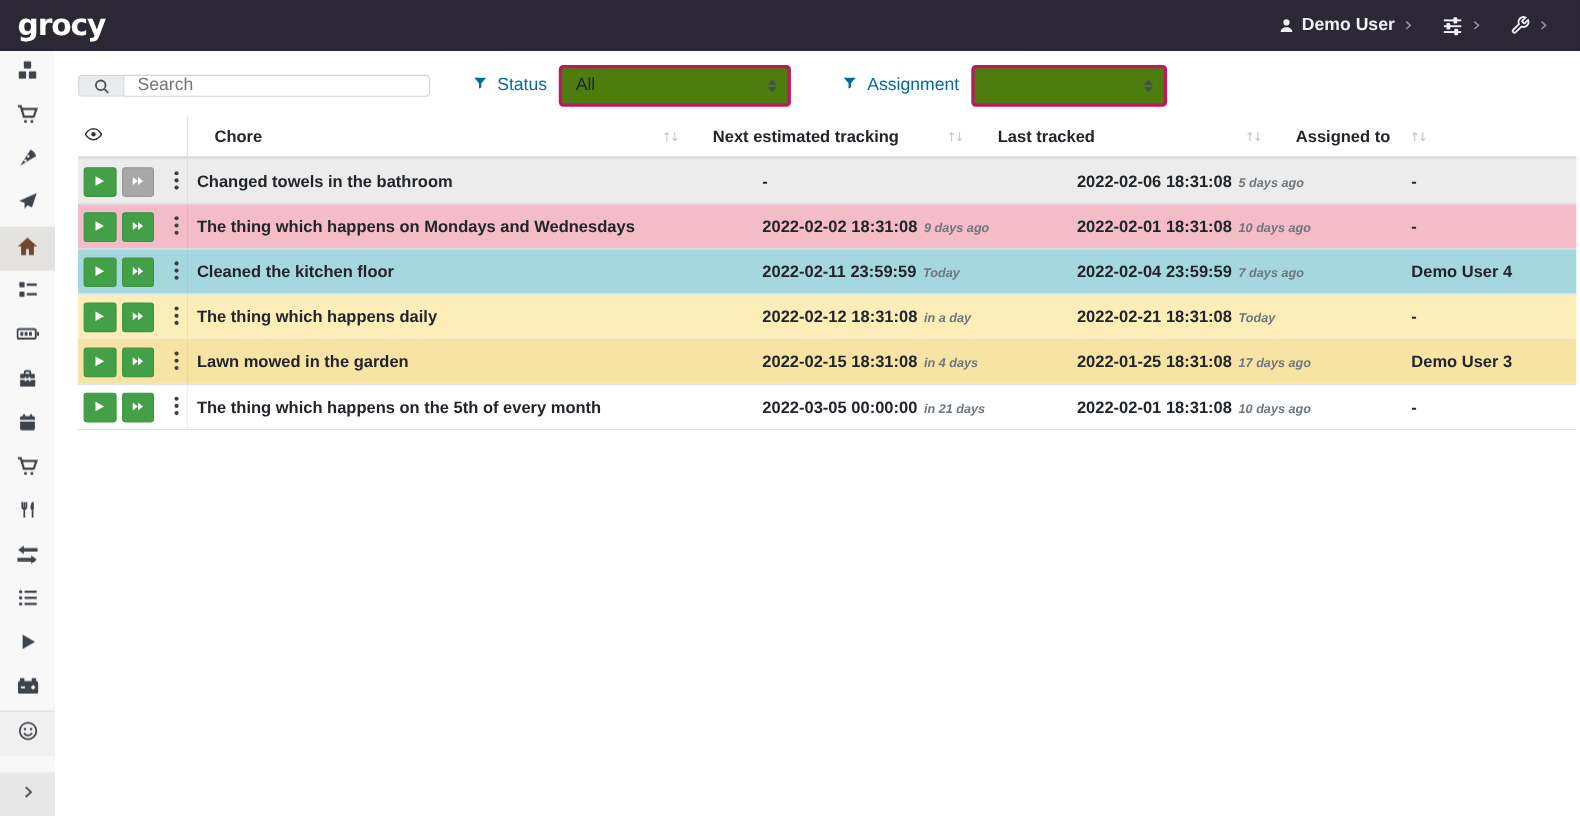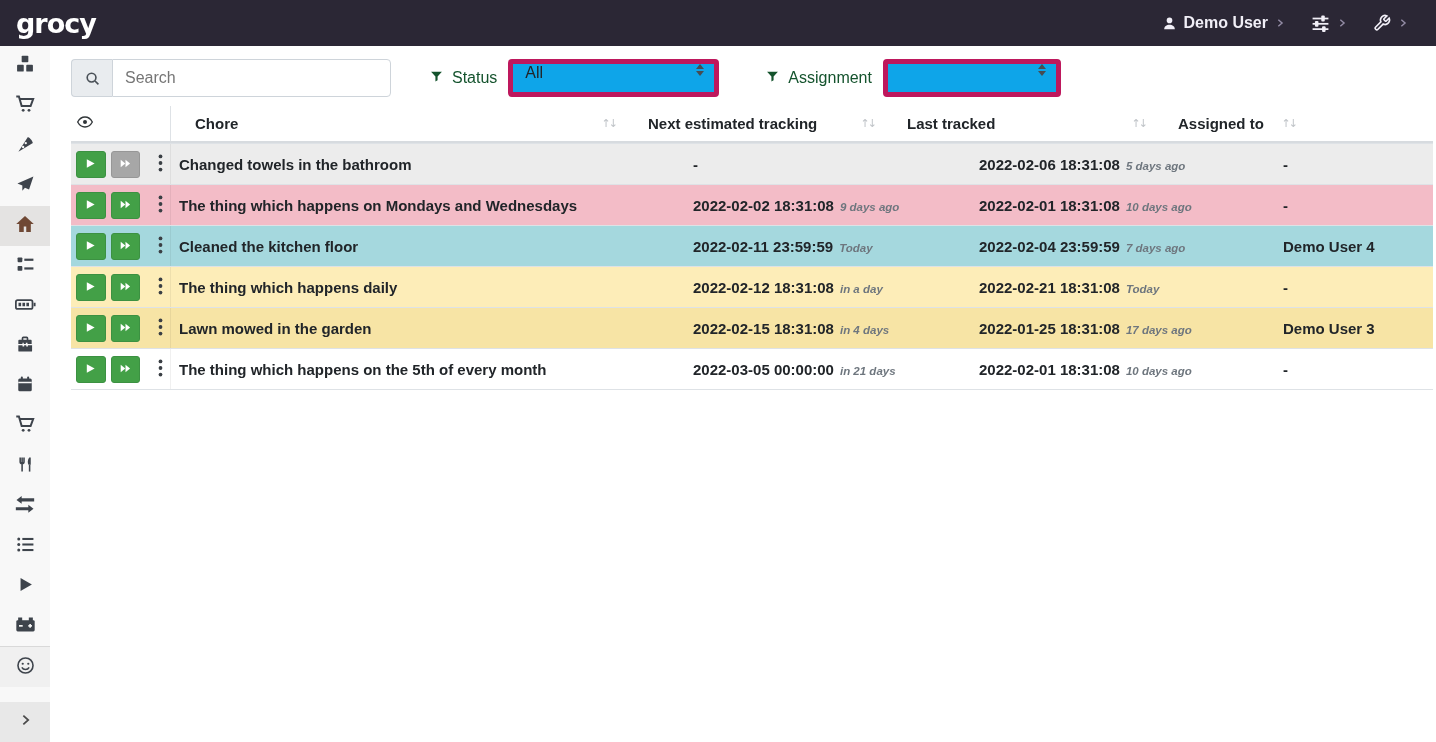--- a/index.html
+++ b/index.html
@@ -44,35 +44,35 @@
   .banner.overdue   { border-color:#a52834; background:#f5d5d9; color:#77202b; }
   .banner.due-today { border-color:#3f51b5; background:#dde1f4; color:#2b3a96; }
   .banner.due-soon  { border-color:#dcb83e; background:#fcf0cf; color:#7a5f14; }
   .banner.assigned  { border-color:#6f7378; background:#e4e4e6; color:#6c757d; }
   .btn-clear-filter { margin-left:auto; align-self:center; background:#fff;
     border:1px solid #3a8ad8; color:#3a8ad8; border-radius:4px; padding:4px 11px;
     font-size:15px; cursor:pointer; font-family:"Liberation Sans",sans-serif; }
 
   
   .filters { display:flex; align-items:center; margin-top:14px; }
-  .search-group { display:flex; width:320px; height:38px;border-radius:17px; }
+  .search-group { display:flex; width:320px; height:20px;border-radius:17px; }
   .search-prefix { width:41px; background:#e9ecef; border:1px solid #ced4da; border-right:0;
     border-radius:4px 0 0 4px; display:flex; align-items:center; justify-content:center;
     color:#495057; }
   .search-input { flex:1; border:1px solid #ced4da; border-radius:0 4px 4px 0;
     padding:0 12px; font-size:16px; color:#495057; outline:none;
     font-family:"Liberation Sans",sans-serif; }
   .search-input::placeholder { color:#757575; }
   .filter-group { display:flex; align-items:center; }
   .fg-status { margin-left:28px; }
   .fg-assignment { margin-left:36px; }
   .filter-label { display:flex; align-items:center; gap:9px; padding:0 11px; height:38px;
-    color:#14532d; font-size:16px; }
-  .select { height:38px; border:5px solid #be185d; border-radius:4px; background:#0ea5e9;
-    display:flex; padding:0 10px 0 12px; font-size:16px; color:#212529;
+    color:#0369a1; font-size:16px; }
+  .select { height:38px; border:3px solid #be185d; border-radius:4px; background:#4d7c0f;
+    display:flex; align-items:center; padding:0 10px 0 12px; font-size:16px; color:#212529;
     cursor:pointer; }
   .select .sel-value { flex:1; }
   .sel-status { width:211px; }
   .sel-assignment { width:178px; }
   .caret-updown { display:flex; flex-direction:column; gap:2px; margin-left:8px; }
   .caret-updown i { display:block; width:0; height:0;
     border-left:4px solid transparent; border-right:4px solid transparent; }
   .caret-updown i.up { border-bottom:5px solid #474c52; }
   .caret-updown i.down { border-top:5px solid #474c52; }
 

